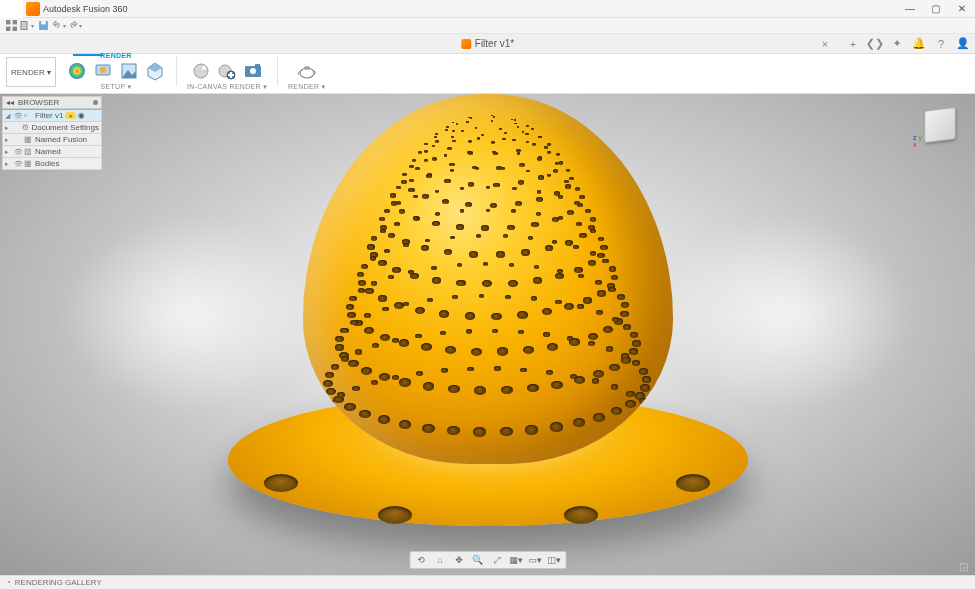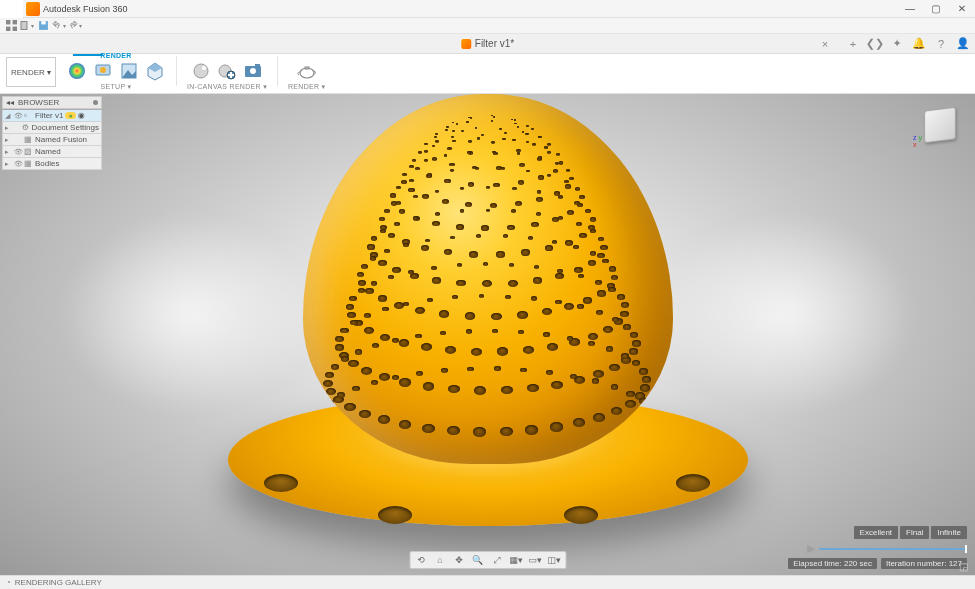--- a/index.html
+++ b/index.html
@@ -627,34 +627,19 @@
     <div class="nb">⟲</div>
     <div class="nb">⌂</div>
     <div class="nb">✥</div>
     <div class="nb">🔍</div>
     <div class="nb">⤢</div>
     <div class="nb">▦▾</div>
     <div class="nb">▭▾</div>
     <div class="nb">◫▾</div>
   </div>
 
-  <div class="render-controls">
-    <div class="quality-pills">
-      <div class="pill">Excellent</div>
-      <div class="pill">Final</div>
-      <div class="pill">Infinite</div>
-    </div>
-    <div class="slider-row">
-      <span class="play">▶</span>
-      <div class="slider"></div>
-    </div>
-    <div style="display:flex; gap:4px;">
-      <div class="info-chip">Elapsed time: 220 sec</div>
-      <div class="info-chip">Iteration number: 127</div>
-    </div>
-  </div>
   <div class="toggle-corner">◲</div>
 </div>
 
 <div class="statusbar">
   <span class="st-ico">◔</span>
   <span>RENDERING GALLERY</span>
 </div>
 
 </body></html>

